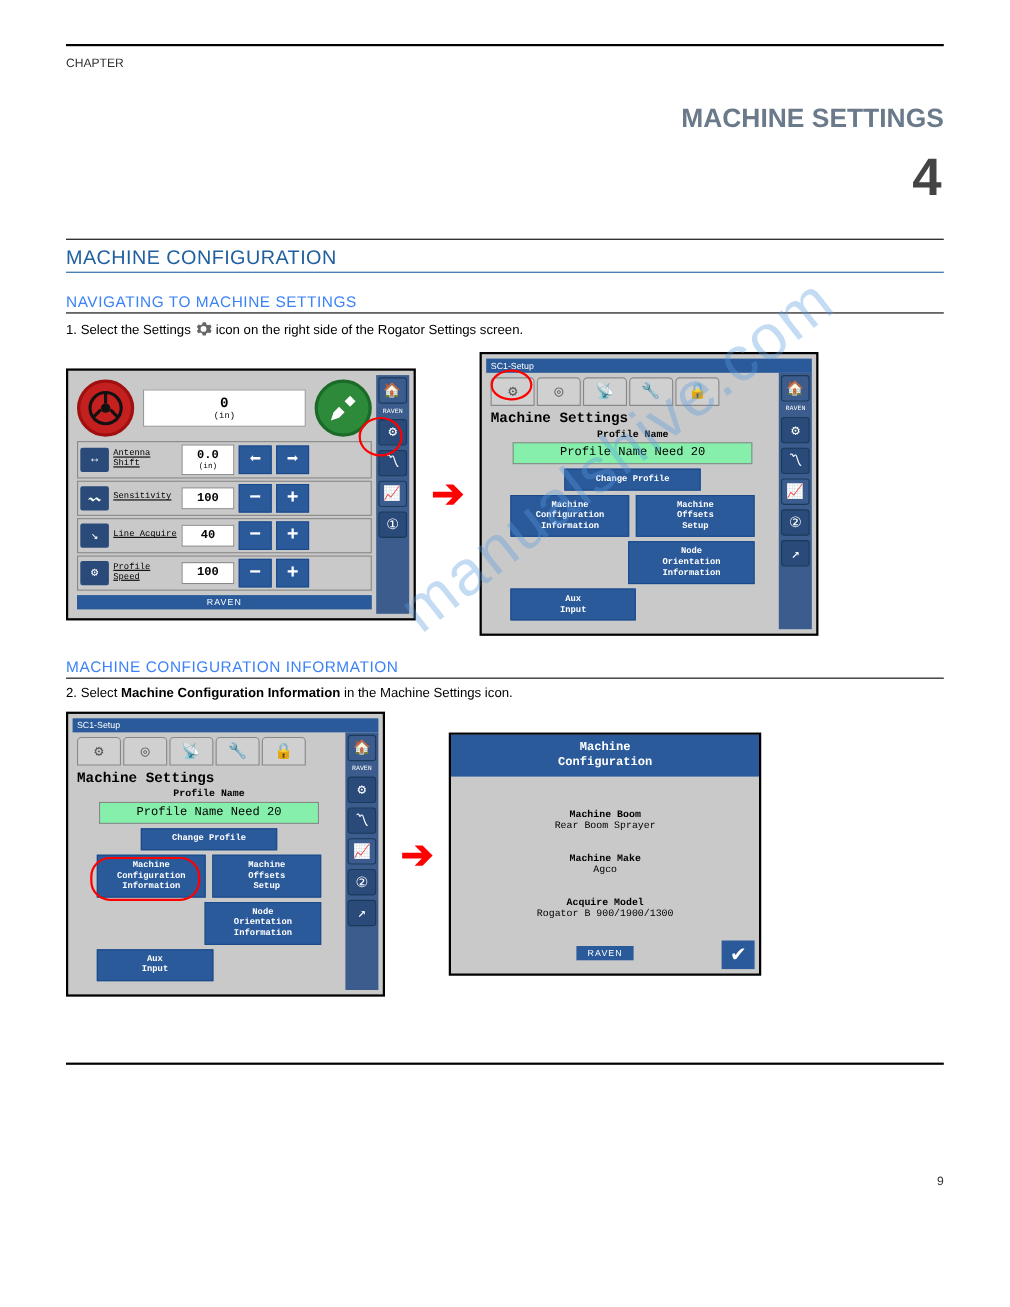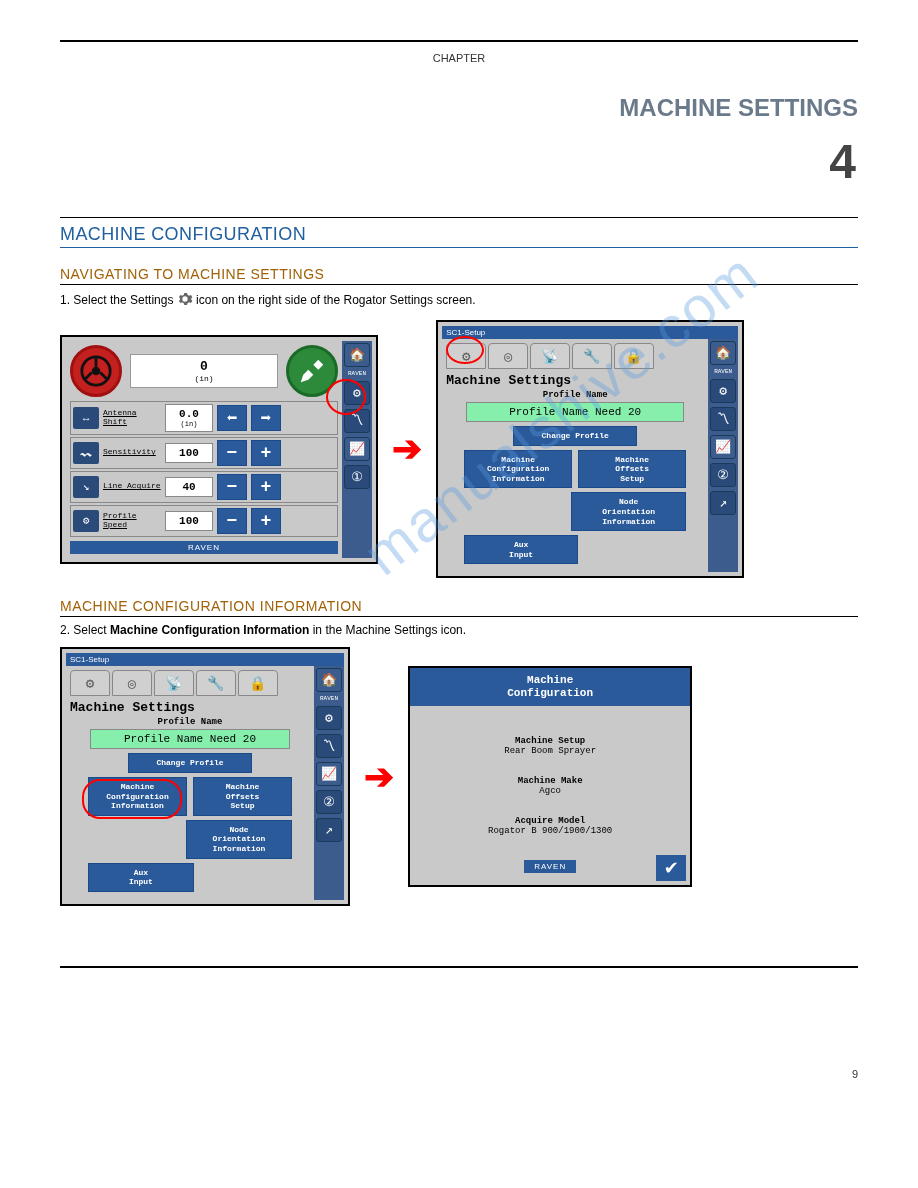--- a/index.html
+++ b/index.html
@@ -6,25 +6,25 @@
     margin: 0;
     padding: 40px 60px;
     font-family: Arial, sans-serif;
     font-size: 13px;
     color: #000;
     background: #fff;
     width: 798px;
   }
   .hr-thick { border: none; border-top: 2px solid #000; margin: 0 0 10px 0; }
   .hr-thin { border: none; border-top: 1px solid #000; margin: 4px 0; }
-  .chapter-marker { font-size: 11px; color: #333; margin-bottom: 4px; text-align: center; }
+  .chapter-marker { font-size: 11px; color: #333; margin-bottom: 4px; }
   .chapter-title { font-size: 24px; font-weight: bold; font-family: Arial, sans-serif; margin: 30px 0 12px 0; text-align: right; color: #6a7a8a; }
   .chapter-num { font-size: 48px; font-weight: bold; text-align: right; margin-bottom: 28px; color: #444; letter-spacing: 2px; }
   .section-heading { font-size: 18px; color: #2060a0; border-bottom: 1px solid #2060a0; padding-bottom: 2px; margin: 6px 0 18px 0; letter-spacing: 0.4px; }
-  .sub-heading { font-size: 14px; letter-spacing: 0.5px; color: #a16207; margin: 6px 0 8px 0; }
+  .sub-heading { font-size: 14px; letter-spacing: 0.5px; color: #3b82f6; margin: 6px 0 8px 0; }
   .step-text { font-size: 12px; margin: 6px 0 10px 0; }
   .page-num { text-align: right; font-size: 11px; color: #333; margin-top: 100px; }
   .row { display: flex; align-items: center; gap: 14px; margin-bottom: 20px; }
   .arrow-red { color: #f00; font-size: 36px; font-weight: bold; flex: 0 0 auto; line-height: 1; }
   .screen {
     border: 2px solid #000;
     background: #c9c9c9;
     padding: 4px;
     box-sizing: border-box;
     position: relative;
@@ -280,21 +280,21 @@
     </div>
     <div class="highlight-ring" style="width:96px;height:36px;top:130px;left:20px;border-radius:18px;"></div>
   </div>
 
   <div class="arrow-red">➔</div>
 
   <div class="mc-panel">
     <div class="mc-header" style="white-space:pre-line;">Machine
 Configuration</div>
     <div class="mc-body">
-      <div class="mc-label">Machine Setup</div>
+      <div class="mc-label">Machine Boom</div>
       <div class="mc-val">Rear Boom Sprayer</div>
       <div class="mc-label">Machine Make</div>
       <div class="mc-val">Agco</div>
       <div class="mc-label">Acquire Model</div>
       <div class="mc-val">Rogator B 900/1900/1300</div>
       <div class="brand-bar" style="display:inline-block;padding:2px 10px;">RAVEN</div>
     </div>
     <div class="mc-check">✔</div>
   </div>
 </div>

